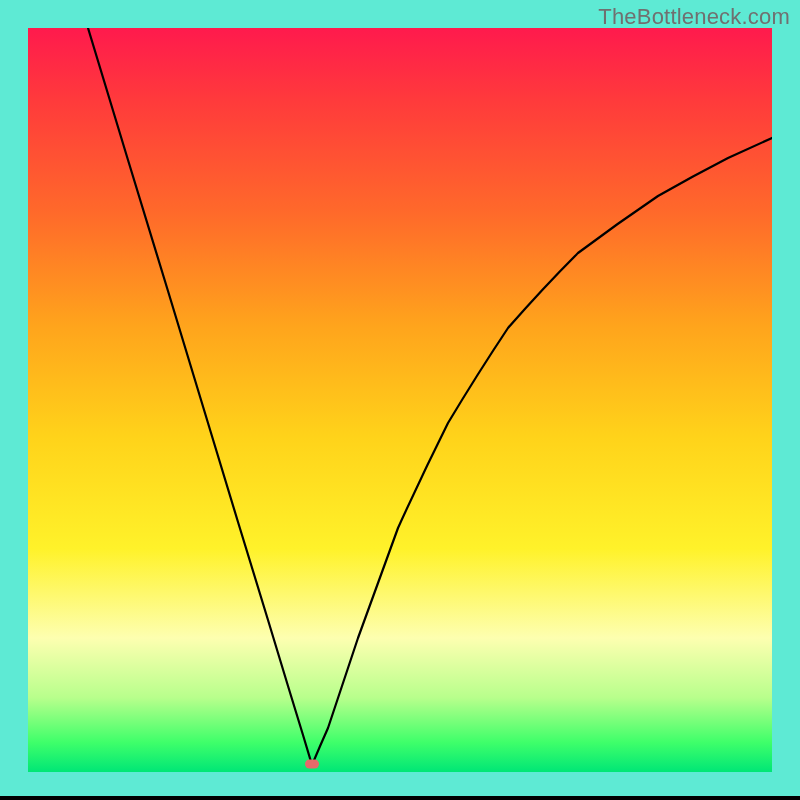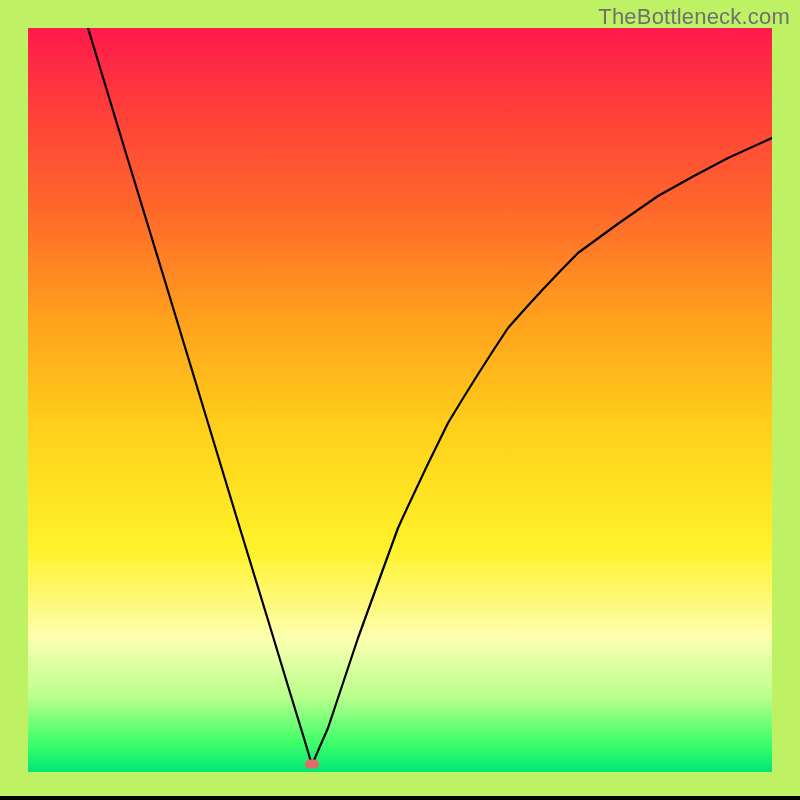--- a/index.html
+++ b/index.html
@@ -10,21 +10,21 @@
     position: relative;
     font-family: Arial, sans-serif;
     overflow: hidden;
   }
   .frame {
     position: absolute;
     top: 0;
     left: 0;
     width: 800px;
     height: 796px;
-    background: #bef264;
+    background: #5eead4;
   }
   .plot-area {
     position: absolute;
     top: 28px;
     left: 28px;
     width: 744px;
     height: 744px;
     background: linear-gradient(to bottom,
       #ff1a4d 0%,
       #ff3b3b 10%,

